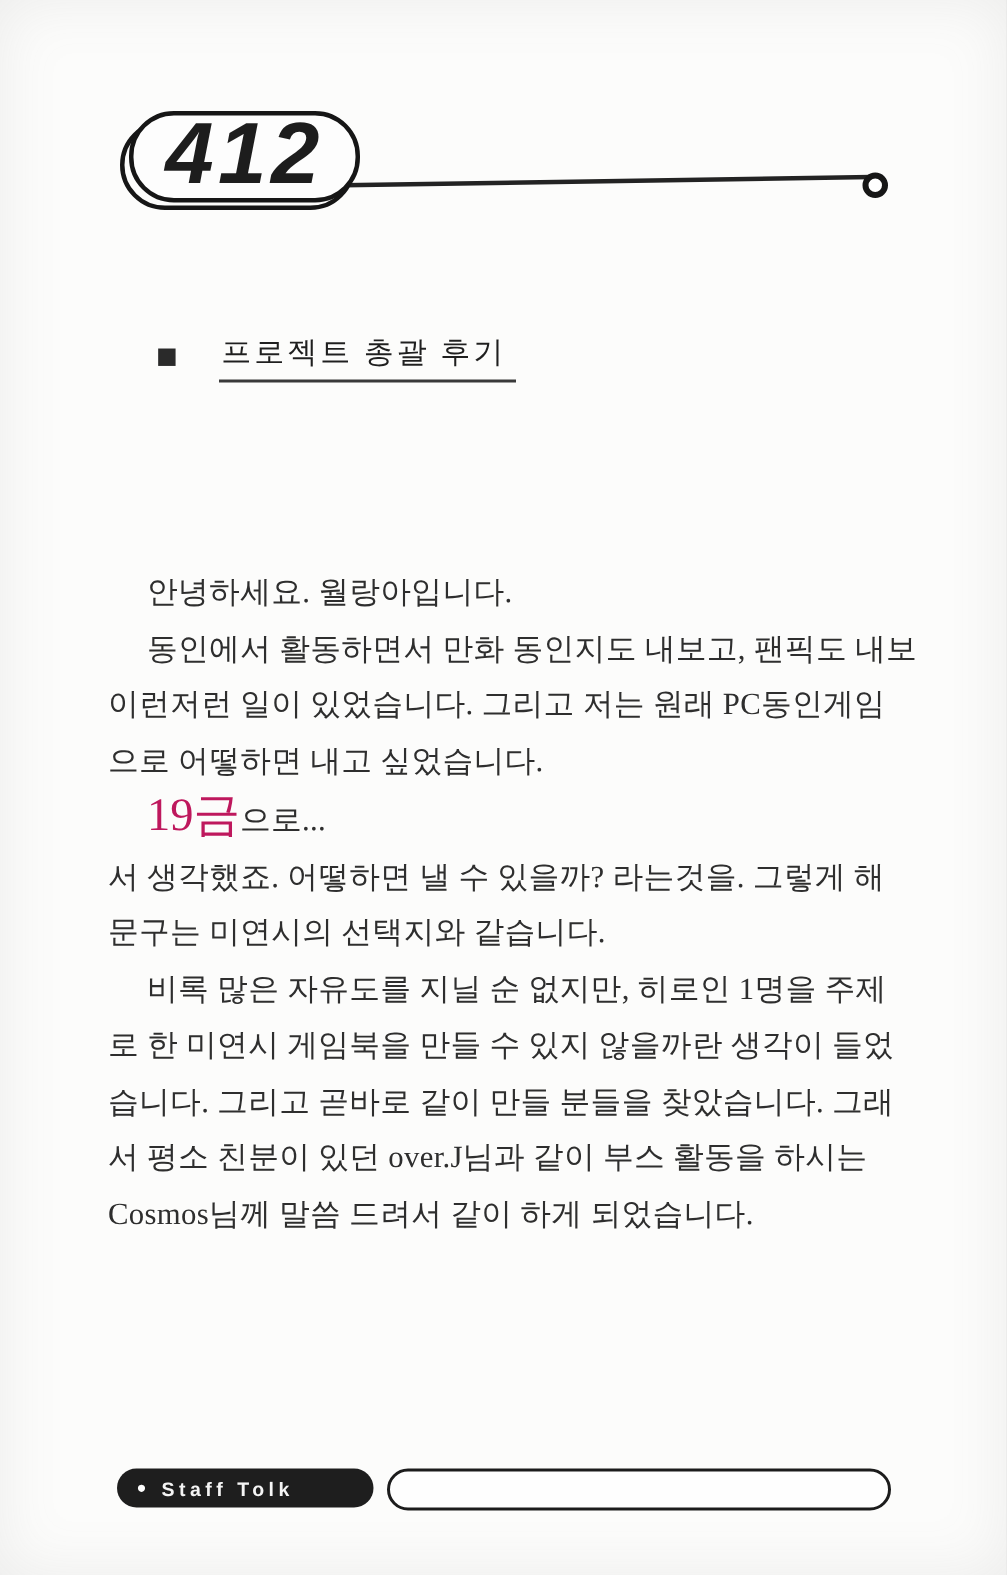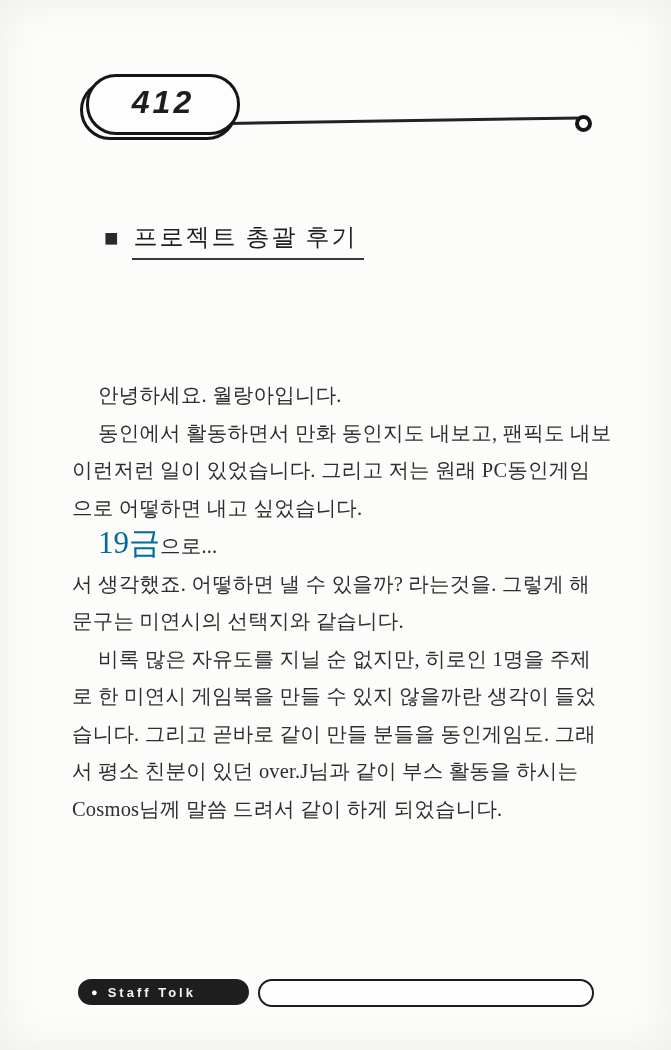--- a/index.html
+++ b/index.html
@@ -25,21 +25,21 @@
     position:absolute; left:86px; top:74px;
     width:148px; height:55px;
     background:#fdfdfd;
     border:3.5px solid #161616; border-radius:30px;
     display:flex; align-items:center; justify-content:center;
     z-index:2;
   }
   .page-number {
     font-family:"Liberation Sans","DejaVu Sans",sans-serif;
     font-weight:bold; font-style:italic;
-    font-size:32px; letter-spacing:3px; color:#1d1d1d;
+    font-size:58px; letter-spacing:3px; color:#1d1d1d;
     transform:translateY(-2px);
   }
   .header-line {
     position:absolute; left:229px; top:122px;
     width:352px; height:3px; background:#232323;
     transform:rotate(-0.9deg); transform-origin:left center;
     z-index:0;
   }
   .line-end-ring {
     position:absolute; left:575px; top:115px;
@@ -51,41 +51,41 @@
   
   .section-heading {
     position:absolute; left:104px; top:221px;
     display:flex; align-items:flex-start;
   }
   .heading-bullet {
     font-size:24px; line-height:24px; color:#2a2a2a;
     margin-top:5px;
   }
   .heading-text {
-    margin-left:13px;
-    font-size:24px; letter-spacing:2px; color:#1f1f1f;
+    margin-left:27px;
+    font-size:20px; letter-spacing:2px; color:#1f1f1f;
     border-bottom:2px solid #3a3a3a;
     padding:0 6px 5px 2px;
     white-space:nowrap;
     text-align:center;
   }
 
   
   .body-text {
     position:absolute; left:72px; top:337px;
     width:545px;
     font-size:20.5px; line-height:37.5px;
     color:#2e2e2e;
     letter-spacing:0.2px;
     margin-top:40px;
   }
   .line { white-space:nowrap; }
   .indent { padding-left:26px; }
   .big-run {
-    font-size:31px; line-height:1; color:#0369a1;
+    font-size:31px; line-height:1; color:#be185d;
     letter-spacing:0;
   }
 
   
   .staff-pill {
     position:absolute; left:78px; top:979px;
     width:158px; height:26px;
     background:#1e1e1e; border-radius:13px;
     display:flex; align-items:center;
     padding-left:13px;
@@ -126,21 +126,21 @@
   <div class="body-text">
     <div class="line indent">안녕하세요. 월랑아입니다.</div>
     <div class="line indent">동인에서 활동하면서 만화 동인지도 내보고, 팬픽도 내보</div>
     <div class="line">이런저런 일이 있었습니다. 그리고 저는 원래 PC동인게임</div>
     <div class="line">으로 어떻하면 내고 싶었습니다.</div>
     <div class="line indent"><span class="big-run">19금</span><span>으로...</span></div>
     <div class="line">서 생각했죠. 어떻하면 낼 수 있을까? 라는것을. 그렇게 해</div>
     <div class="line">문구는 미연시의 선택지와 같습니다.</div>
     <div class="line indent">비록 많은 자유도를 지닐 순 없지만, 히로인 1명을 주제</div>
     <div class="line">로 한 미연시 게임북을 만들 수 있지 않을까란 생각이 들었</div>
-    <div class="line">습니다. 그리고 곧바로 같이 만들 분들을 동인게임도. 그래</div>
+    <div class="line">습니다. 그리고 곧바로 같이 만들 분들을 찾았습니다. 그래</div>
     <div class="line">서 평소 친분이 있던 over.J님과 같이 부스 활동을 하시는</div>
     <div class="line">Cosmos님께 말씀 드려서 같이 하게 되었습니다.</div>
   </div>
 
   <div class="staff-pill">
     <span class="staff-dot">●</span>
     <span>Staff Tolk</span>
   </div>
   <div class="empty-pill"></div>
 

